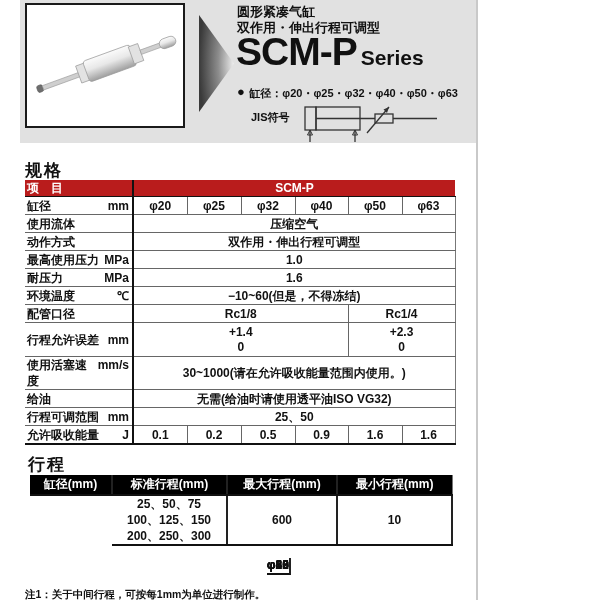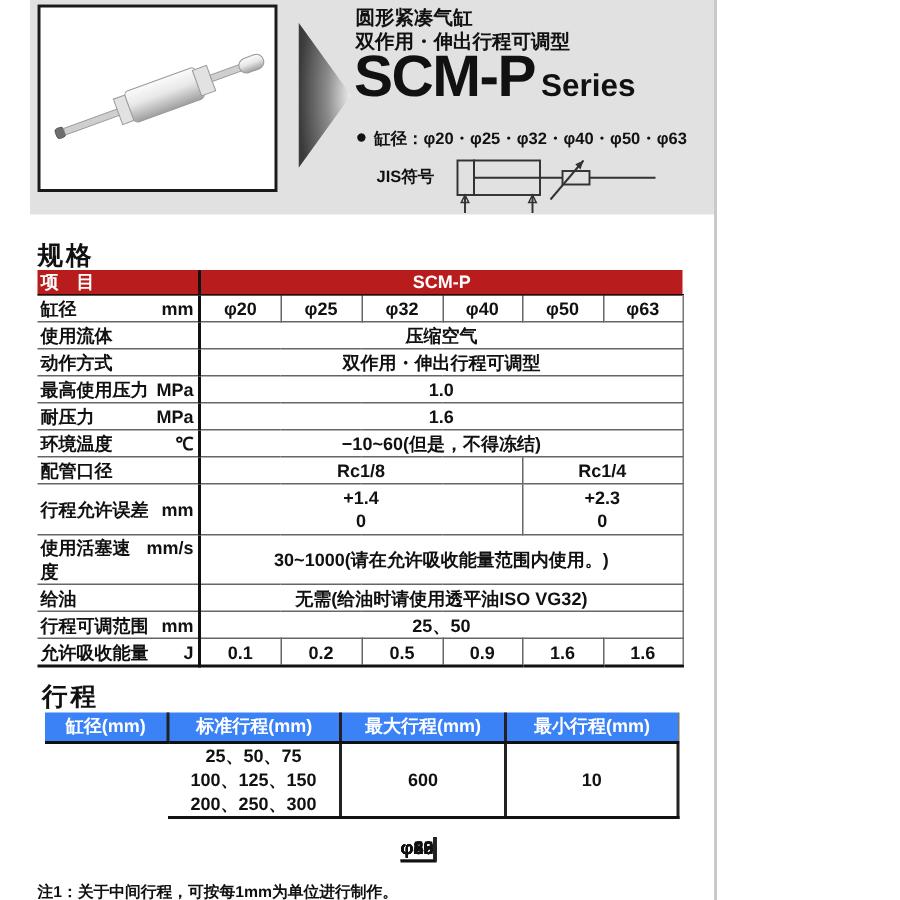--- a/index.html
+++ b/index.html
@@ -32,21 +32,21 @@
   .spec th.item .cellflex{display:flex;justify-content:space-between;padding:0 3px 0 2px;}
   .spec td{border-right:1px solid #666;}
   .spec td.endc{border-right:1px solid #777;}
   .spec tr.shead th{background:#b91c1c;color:#fff;border-bottom:1px solid #111;height:16px;}
   .spec tr.dbl th,.spec tr.dbl td{height:33px;}
   .spec tr.dbl td span{display:block;line-height:15px;}
   .spec tr.lastr th,.spec tr.lastr td{border-bottom:2px solid #111;}
   
   .strk{position:absolute;left:30px;top:475px;width:422px;font-size:12px;}
   .strk th,.strk td{padding:0;font-weight:bold;text-align:center;vertical-align:middle;}
-  .strk th{background:#3b82f6;color:#fff;height:19px;border-bottom:2px solid #111;
+  .strk th{background:#000000;color:#fff;height:19px;border-bottom:2px solid #111;
            border-right:2px solid #222;}
   .strk td{height:15px;line-height:15px;}
   .strk td.bore{border-bottom:1px solid #999;border-right:2px solid #222;}
   .strk tr:last-child td.bore{border-bottom:2px solid #111;}
   .strk td.mrg{border-bottom:2px solid #111;border-right:2px solid #222;}
   .strk .lastc{border-right:1px solid #777;}
   .strk td.std{line-height:16px;}
   .note{position:absolute;left:25px;top:588px;font-size:10.5px;font-weight:bold;}
 </style>
 </head>

